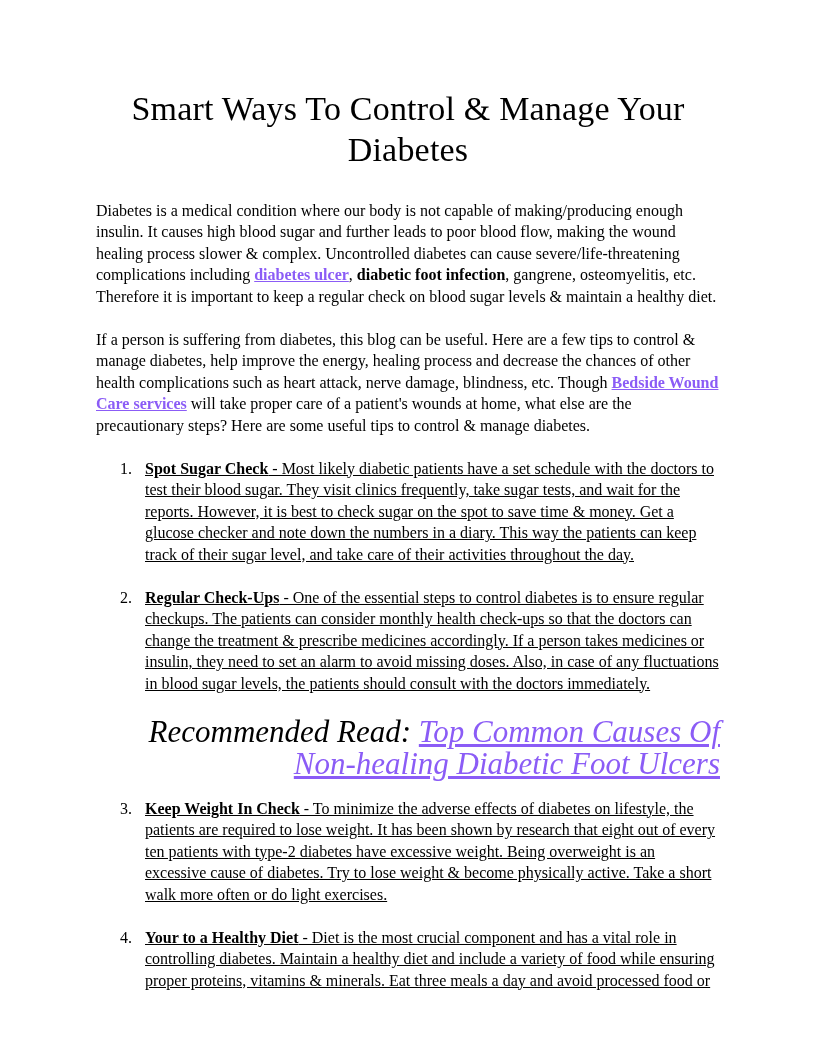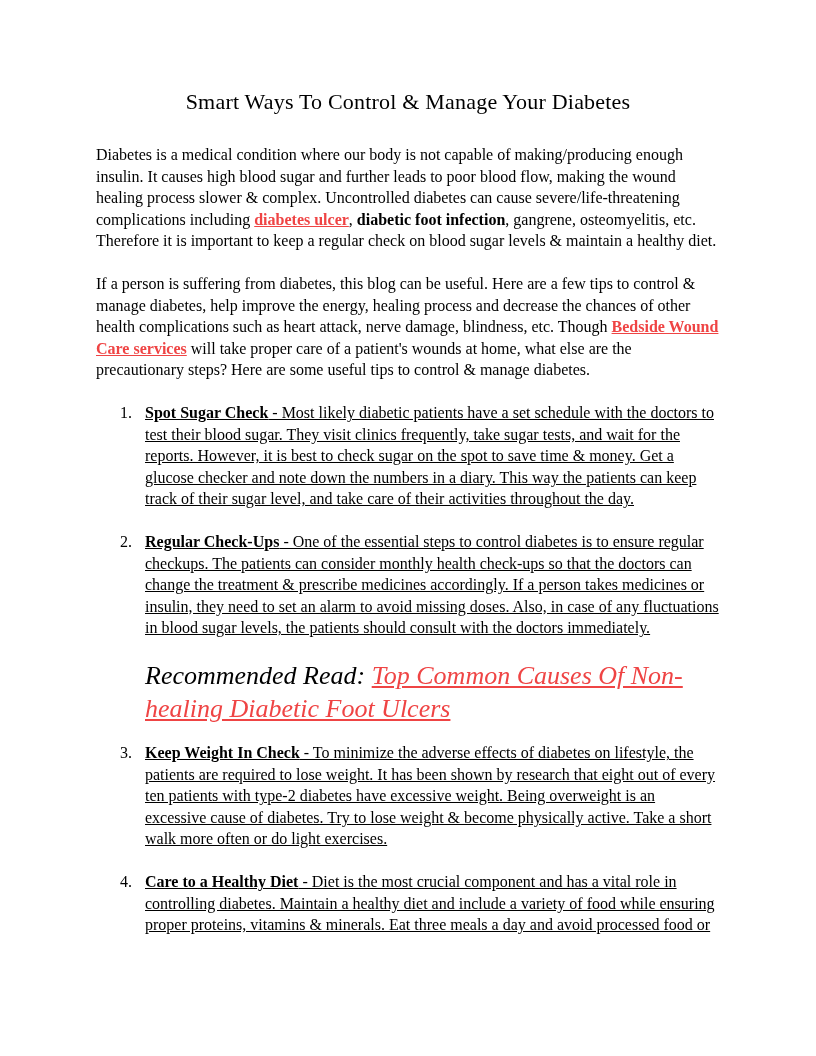--- a/index.html
+++ b/index.html
@@ -11,62 +11,63 @@
     color: #000000;
     overflow: hidden;
   }
   .page {
     width: 816px;
     height: 1056px;
     background: #ffffff;
     padding: 89px 96px 40px 96px;
   }
   .doc-title {
-    font-size: 22px;
+    font-size: 34px;
     font-weight: normal;
     line-height: 1.2;
     text-align: center;
     margin-bottom: 29px;
     letter-spacing: 0.2px;
   }
   .body-text {
     font-size: 16px;
     line-height: 21.5px;
   }
   p.para {
     margin-bottom: 21.5px;
   }
   a.doc-link {
-    color: #ef4444;
+    color: #8b5cf6;
     text-decoration: underline;
     cursor: pointer;
   }
   a.doc-link.bold { font-weight: bold; }
   b.inline-bold { font-weight: bold; }
   .list-item {
     display: flex;
     margin-bottom: 21.5px;
   }
   .list-item .num {
     flex: none;
     width: 25px;
     margin-left: 24px;
   }
   .list-item .li-text {
     flex: 1;
     text-decoration: underline;
   }
   .rec-heading {
-    font-size: 26px;
+    font-size: 31px;
     font-style: italic;
     font-weight: normal;
     line-height: 32.5px;
     padding-left: 49px;
     margin-top: 19px;
     margin-bottom: 17px;
+    text-align: right;
   }
   .rec-heading a.doc-link { font-weight: normal; }
 </style>
 </head>
 <body>
 
 <div class="page">
 
   <h1 class="doc-title">Smart Ways To Control &amp; Manage Your Diabetes</h1>
 
@@ -86,16 +87,16 @@
 
   <h2 class="rec-heading"><span>Recommended Read: </span><a class="doc-link" href="#">Top Common Causes Of Non-healing Diabetic Foot Ulcers</a></h2>
 
   <div class="list-item body-text">
     <span class="num">3.</span>
     <div class="li-text"><b class="inline-bold">Keep Weight In Check</b><span> - To minimize the adverse effects of diabetes on lifestyle, the patients are required to lose weight. It has been shown by research that eight out of every ten patients with type-2 diabetes have excessive weight. Being overweight is an excessive cause of diabetes. Try to lose weight &amp; become physically active. Take a short walk more often or do light exercises.</span></div>
   </div>
 
   <div class="list-item body-text">
     <span class="num">4.</span>
-    <div class="li-text"><b class="inline-bold">Care to a Healthy Diet</b><span> - Diet is the most crucial component and has a vital role in controlling diabetes. Maintain a healthy diet and include a variety of food while ensuring proper proteins, vitamins &amp; minerals. Eat three meals a day and avoid processed food or</span></div>
+    <div class="li-text"><b class="inline-bold">Your to a Healthy Diet</b><span> - Diet is the most crucial component and has a vital role in controlling diabetes. Maintain a healthy diet and include a variety of food while ensuring proper proteins, vitamins &amp; minerals. Eat three meals a day and avoid processed food or</span></div>
   </div>
 
 </div>
 
 </body></html>

